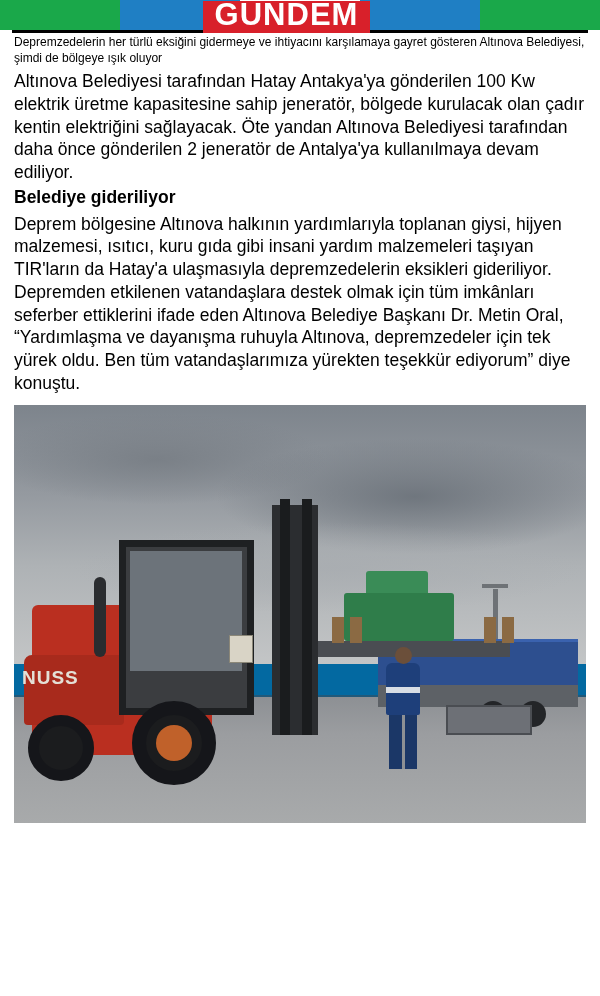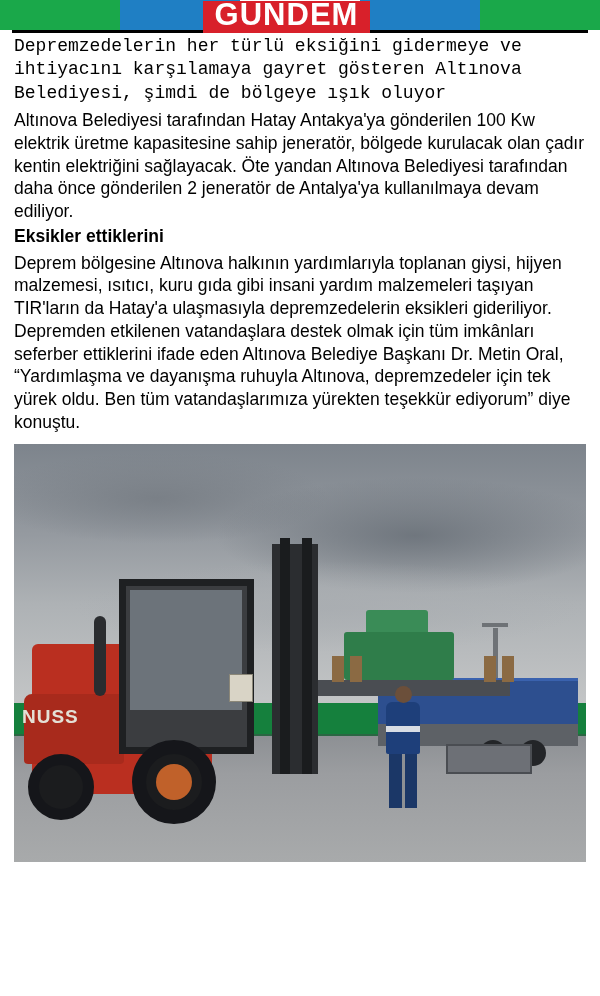--- a/index.html
+++ b/index.html
@@ -62,25 +62,24 @@
   }
   .headline {
     font-size: 33px;
     font-weight: bold;
     line-height: 1.08;
     letter-spacing: -0.5px;
     margin: 6px 0 4px 0;
     color: #000;
   }
   .lede {
-    font-size: 18px;
+    font-size: 12px;
     line-height: 1.30;
     margin: 2px 0 2px 0;
     color: #000;
-    font-family: Liberation Mono, monospace;
   }
   .body-text {
     font-size: 17.5px;
     line-height: 1.30;
     margin: 4px 0 2px 0;
     color: #000;
   }
   .subhead {
     font-size: 17.5px;
     font-weight: bold;
@@ -88,21 +87,21 @@
     margin: 2px 0 0 0;
     color: #000;
   }
   
   .photo-wrap {
     margin: 10px 14px 0 14px;
     width: 572px;
     height: 418px;
     position: relative;
     overflow: hidden;
-    background: #15803d;
+    background: #0369a1;
   }
   .sky {
     position: absolute; left: 0; top: 0; width: 100%; height: 62%;
     background: linear-gradient(#7d848c 0%, #959aa0 35%, #aeb2b5 62%, #c3c5c6 100%);
   }
   .cloudy1 {
     position: absolute; left: -5%; top: 2%; width: 60%; height: 22%;
     background: radial-gradient(ellipse at 50% 50%, rgba(120,126,133,0.9), rgba(120,126,133,0) 70%);
   }
   .cloudy2 {
@@ -266,21 +265,21 @@
     <div class="band-seg band-blue"></div>
     <div class="band-seg band-green"></div>
     <div class="gundem-badge">GÜNDEM</div>
   </div>
 
   <div class="rule"></div>
 
   <div class="content">
     <p class="lede">Depremzedelerin her türlü eksiğini gidermeye ve ihtiyacını karşılamaya gayret gösteren Altınova Belediyesi, şimdi de bölgeye ışık oluyor</p>
     <p class="body-text">Altınova Belediyesi tarafından Hatay Antakya'ya gönderilen 100 Kw elektrik üretme kapasitesine sahip jeneratör, bölgede kurulacak olan çadır kentin elektriğini sağlayacak. Öte yandan Altınova Belediyesi tarafından daha önce gönderilen 2 jeneratör de Antalya'ya kullanılmaya devam ediliyor.</p>
-    <p class="subhead">Eksikler ettiklerini</p>
+    <p class="subhead">Belediye gideriliyor</p>
     <p class="body-text">Deprem bölgesine Altınova halkının yardımlarıyla toplanan giysi, hijyen malzemesi, ısıtıcı, kuru gıda gibi insani yardım malzemeleri taşıyan TIR'ların da Hatay'a ulaşmasıyla depremzedelerin eksikleri gideriliyor. Depremden etkilenen vatandaşlara destek olmak için tüm imkânları seferber ettiklerini ifade eden Altınova Belediye Başkanı Dr. Metin Oral, “Yardımlaşma ve dayanışma ruhuyla Altınova, depremzedeler için tek yürek oldu. Ben tüm vatandaşlarımıza yürekten teşekkür ediyorum” diye konuştu.</p>
   </div>
 
   <div class="photo-wrap">
     <div class="sky"></div>
     <div class="cloudy1"></div>
     <div class="cloudy2"></div>
     <div class="cloudy3"></div>
     <div class="ground"></div>
     <div class="ground-line"></div>

